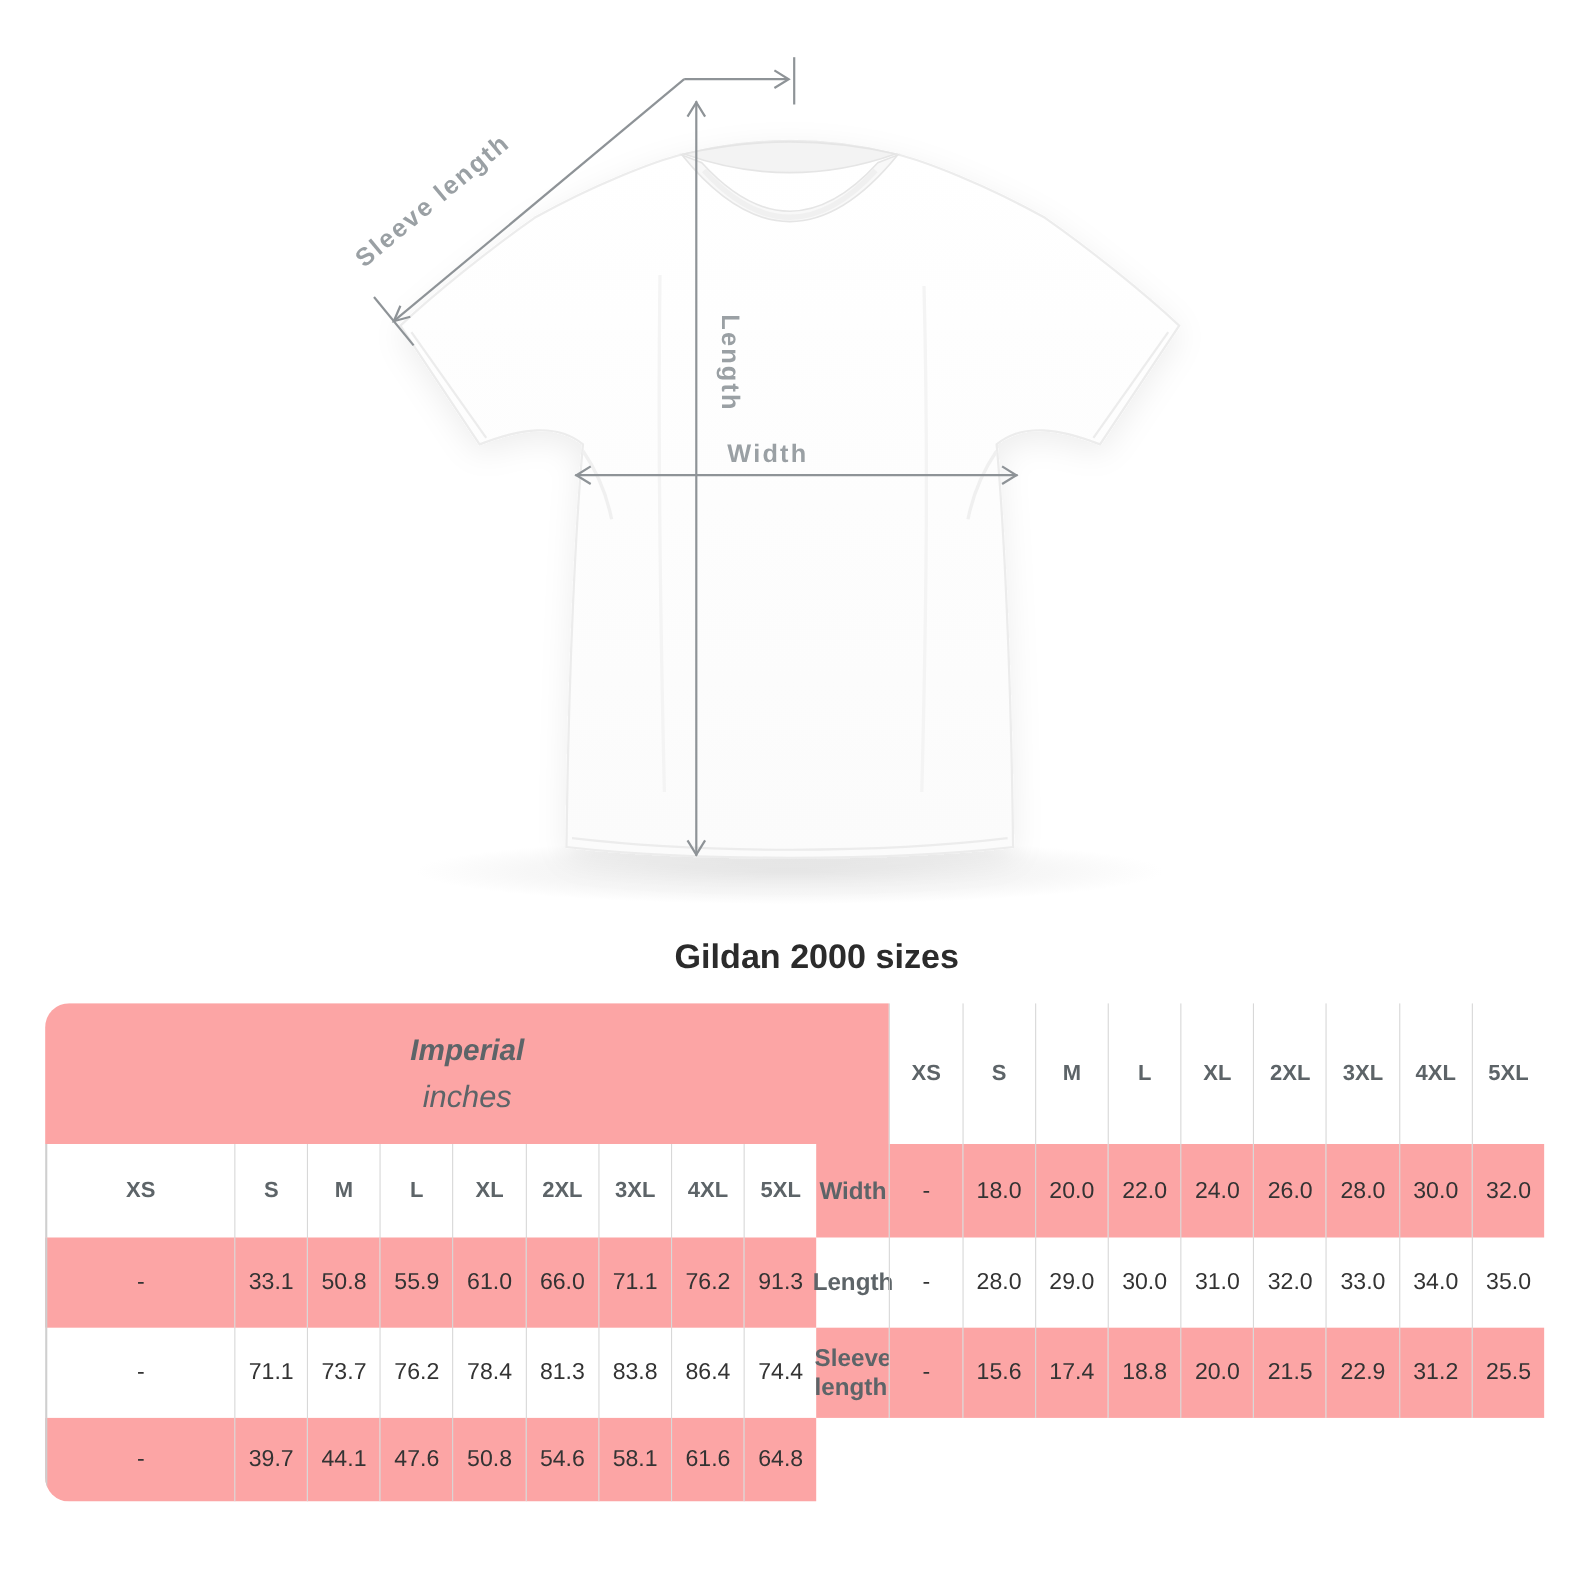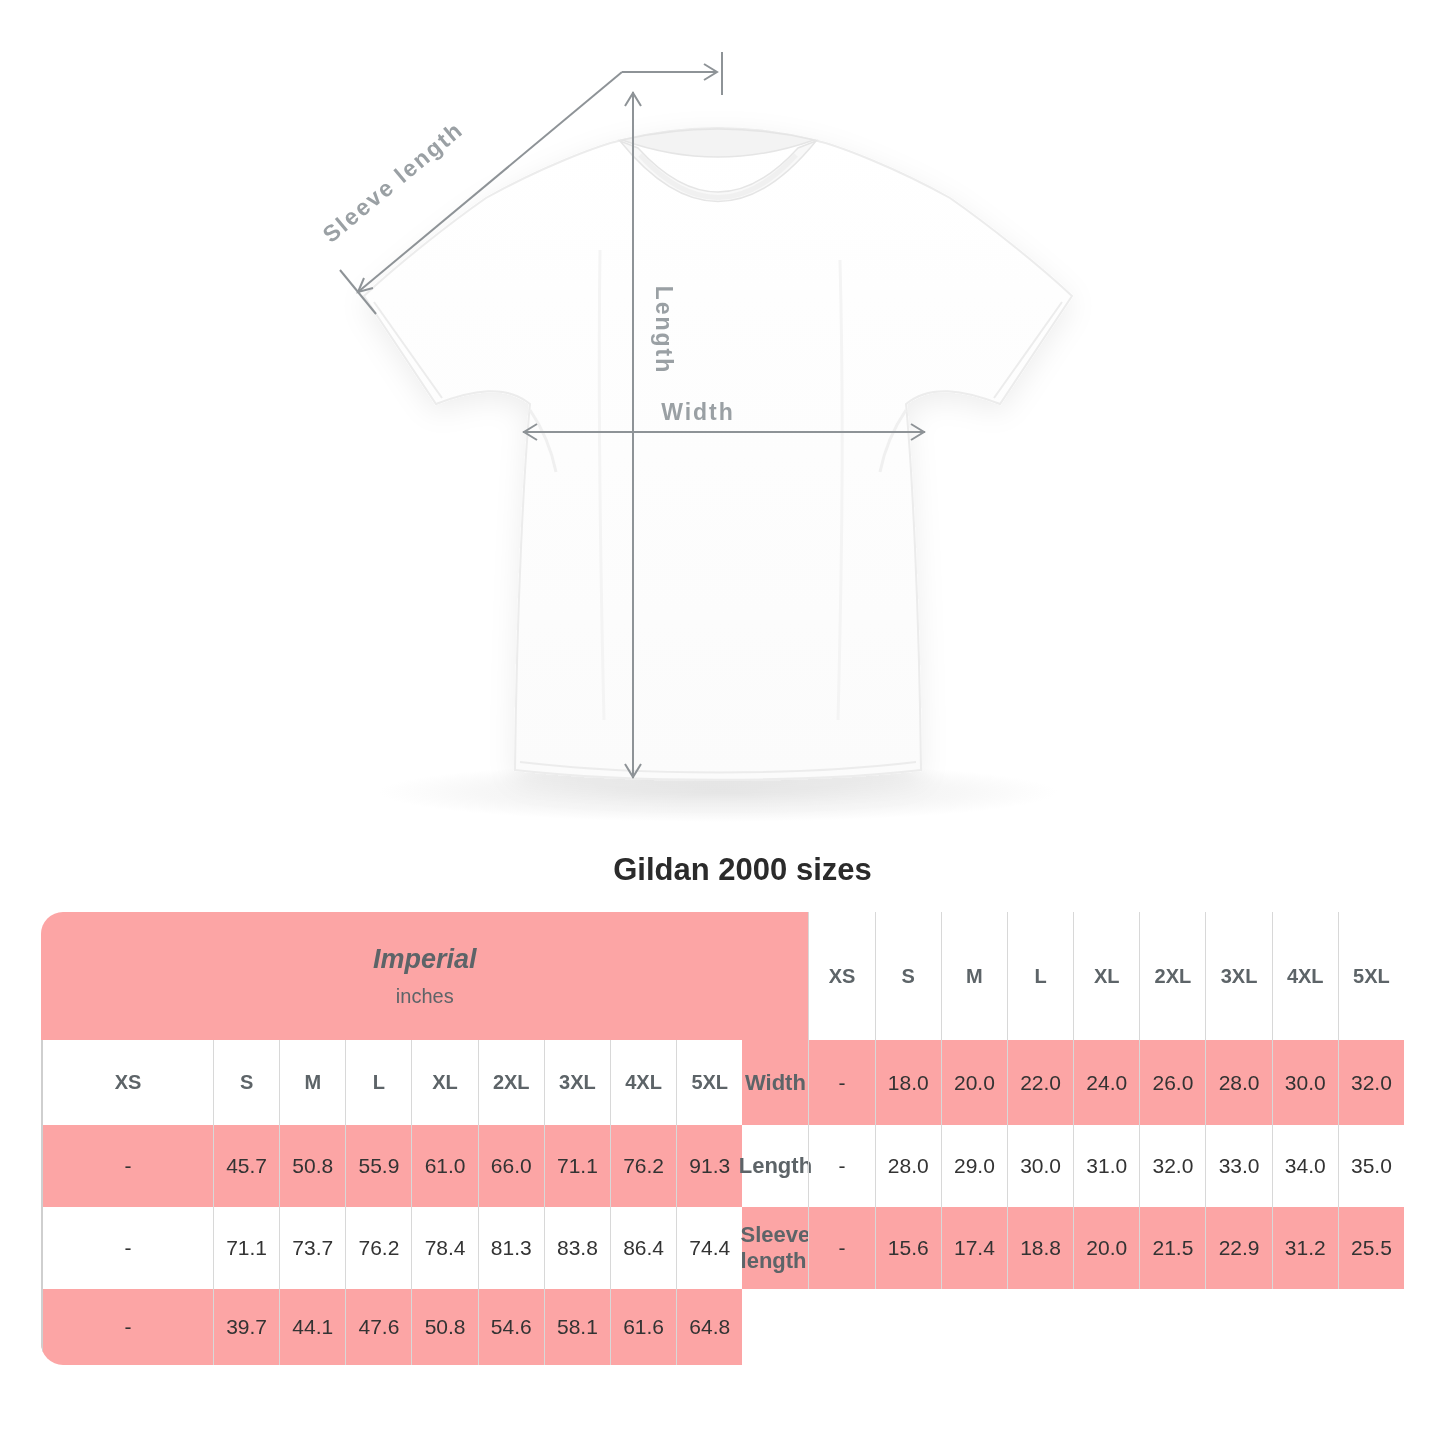--- a/index.html
+++ b/index.html
@@ -13,21 +13,21 @@
   .subtitle{margin:9px 0 0 0;text-align:center;font-size:19px;font-style:italic;color:#4a4a4a;}
   .table-wrap{margin:24px auto 0 auto;width:1363px;height:453px;border-radius:22px;
               overflow:hidden;background:#ffffff;}
   .size-grid{display:grid;width:100%;height:100%;
              grid-template-columns:172px repeat(18,1fr);
              grid-template-rows:128px 85px 82px 82px 76px;}
   .cell{display:flex;align-items:center;justify-content:center;min-width:0;}
   .r-gray{background:#fca5a5;}
   .group{flex-direction:column;gap:10px;}
   .group-title{font-size:27px;font-weight:700;font-style:italic;color:#5d6468;}
-  .group-sub{font-size:20px;color:#5d6468;}
+  .group-sub{font-size:28px;font-style:italic;color:#5d6468;}
   .hdr{font-size:20px;font-weight:700;color:#5d6468;}
   .size-col{font-size:22px;}
   .rowlabel{font-size:22px;font-weight:700;color:#5d6468;}
   .val{font-size:21px;color:#333333;}
   .bl{border-left:1px solid #d8d8d8;}
   .bl2{border-left:2px solid #cfcfcf;}
 </style>
 </head>
 <body>
 
@@ -136,21 +136,21 @@
         <div class="cell val bl r-gray">-</div>
         <div class="cell val bl r-gray">18.0</div>
         <div class="cell val bl r-gray">20.0</div>
         <div class="cell val bl r-gray">22.0</div>
         <div class="cell val bl r-gray">24.0</div>
         <div class="cell val bl r-gray">26.0</div>
         <div class="cell val bl r-gray">28.0</div>
         <div class="cell val bl r-gray">30.0</div>
         <div class="cell val bl r-gray">32.0</div>
         <div class="cell val bl2 r-gray">-</div>
-        <div class="cell val bl r-gray">45.7</div>
+        <div class="cell val bl r-gray">33.1</div>
         <div class="cell val bl r-gray">50.8</div>
         <div class="cell val bl r-gray">55.9</div>
         <div class="cell val bl r-gray">61.0</div>
         <div class="cell val bl r-gray">66.0</div>
         <div class="cell val bl r-gray">71.1</div>
         <div class="cell val bl r-gray">76.2</div>
         <div class="cell val bl r-gray">91.3</div>
         <div class="cell rowlabel">Length</div>
         <div class="cell val bl">-</div>
         <div class="cell val bl">28.0</div>

